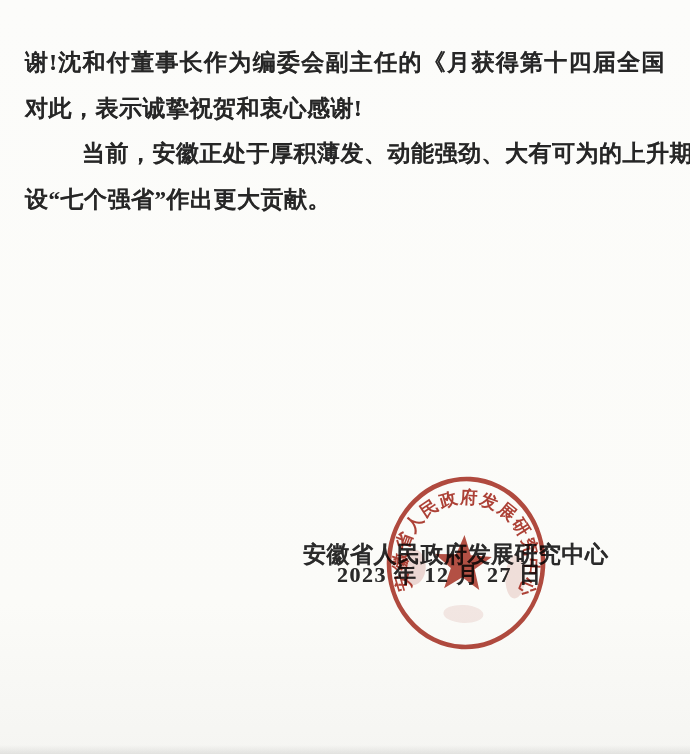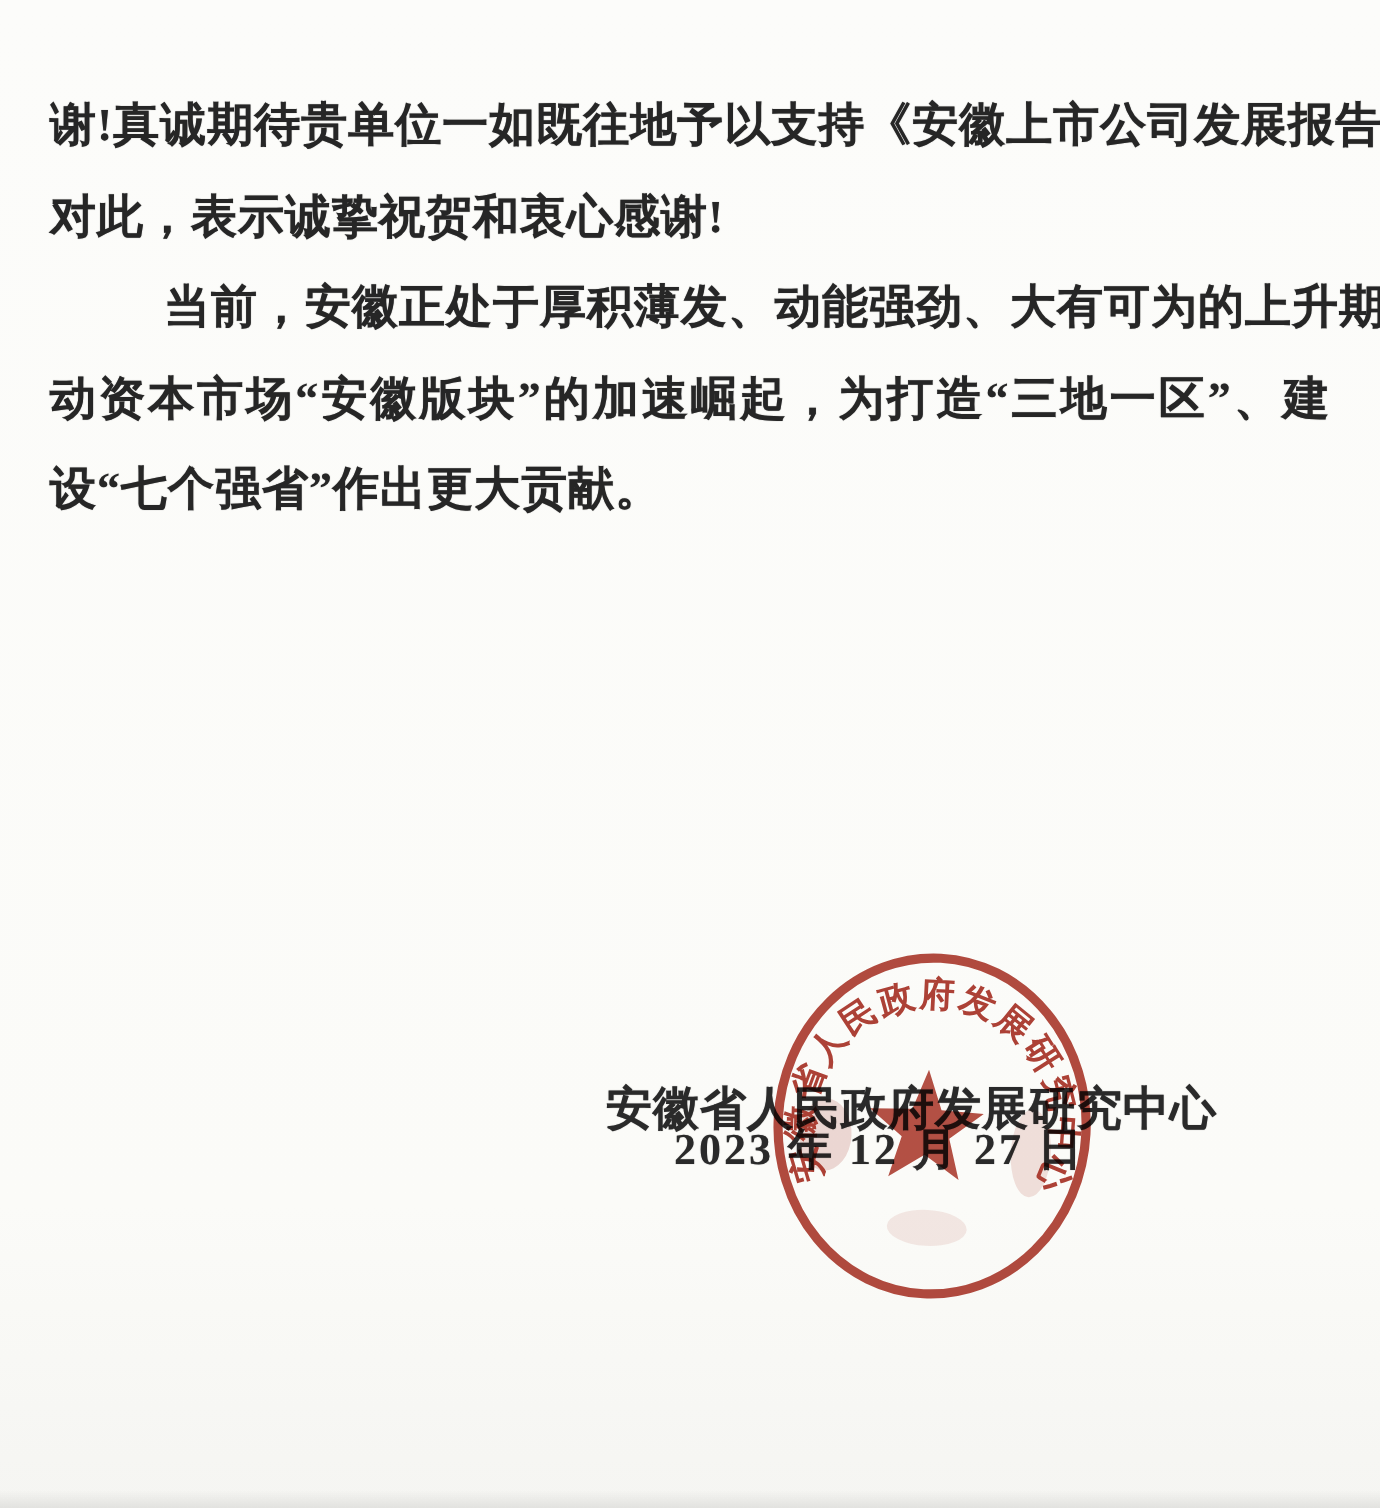--- a/index.html
+++ b/index.html
@@ -76,26 +76,25 @@
     background:linear-gradient(180deg,rgba(0,0,0,0) 0%,rgba(60,60,58,0.10) 100%);
   }
 </style>
 </head>
 <body>
 
 <div class="page">
 
   <div class="body-text">
     <div>
-      <div class="text-line">谢!真诚期待贵单位一如既往地予以支持《安徽上市公司发展报告</div>
+      <div class="text-line">谢!沈和付董事长作为编委会副主任的《月获得第十四届全国</div>
       <div class="text-line last">对此，表示诚挚祝贺和衷心感谢!</div>
     </div>
     <div>
       <div class="text-line indent">当前，安徽正处于厚积薄发、动能强劲、大有可为的上升期、</div>
-      <div class="text-line">动资本市场“安徽版块”的加速崛起，为打造“三地一区”、建</div>
       <div class="text-line last">设“七个强省”作出更大贡献。</div>
     </div>
   </div>
 
   <div class="signature">安徽省人民政府发展研究中心</div>
   <div class="date">2023 年 12 月 27 日</div>
 
   <svg class="seal" viewBox="0 0 166 180" xmlns="http://www.w3.org/2000/svg">
     <defs>
       <path id="sealArc" d="M 28.6 114.4 A 60 60 0 1 1 137.4 114.4" fill="none"></path>

